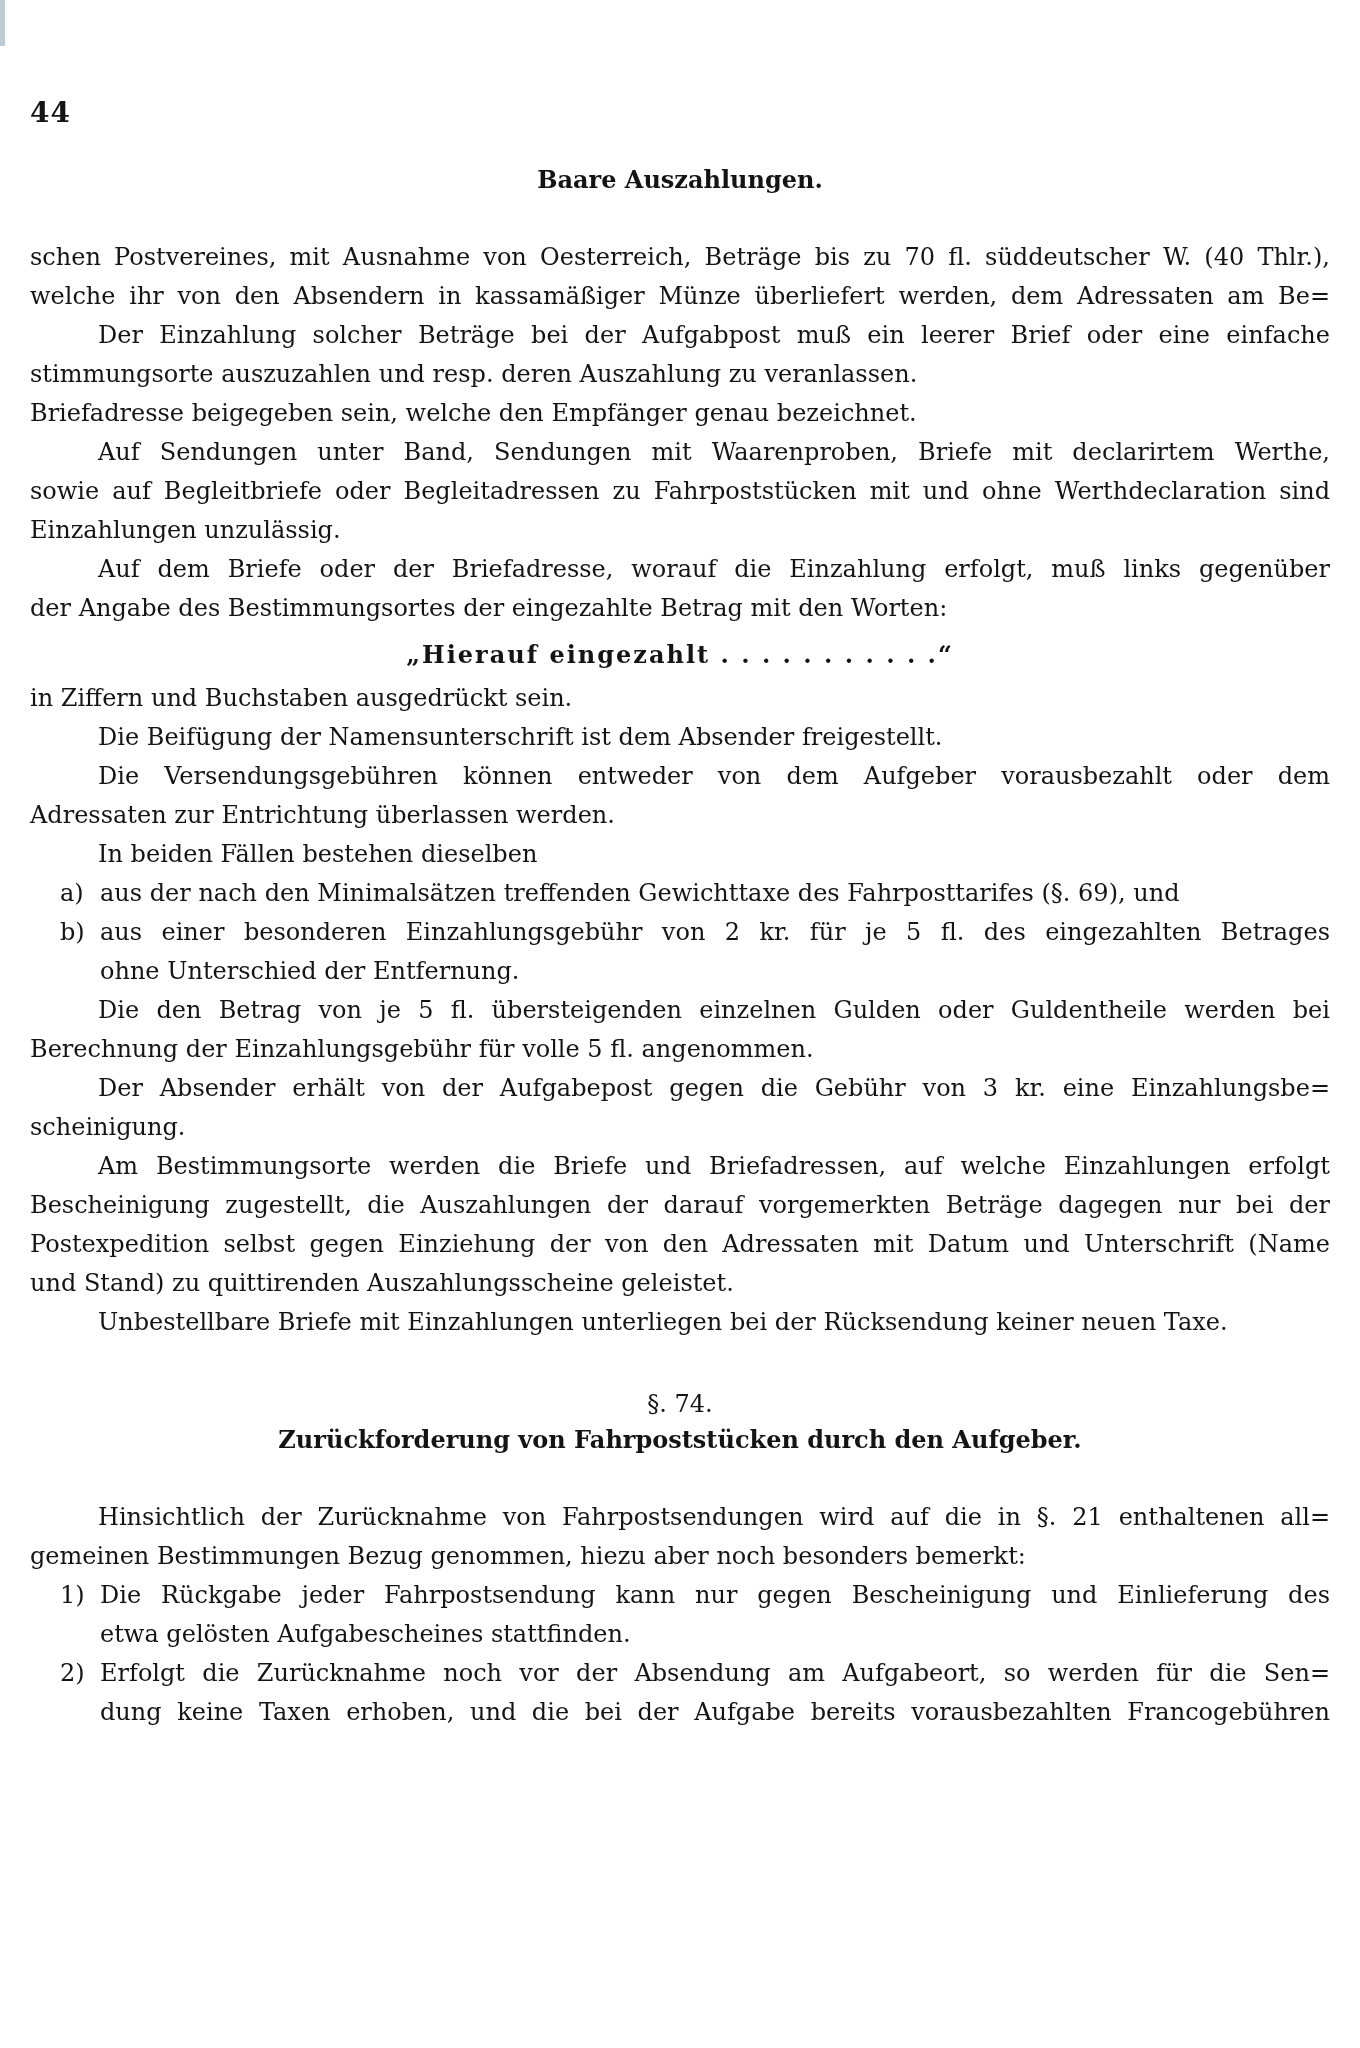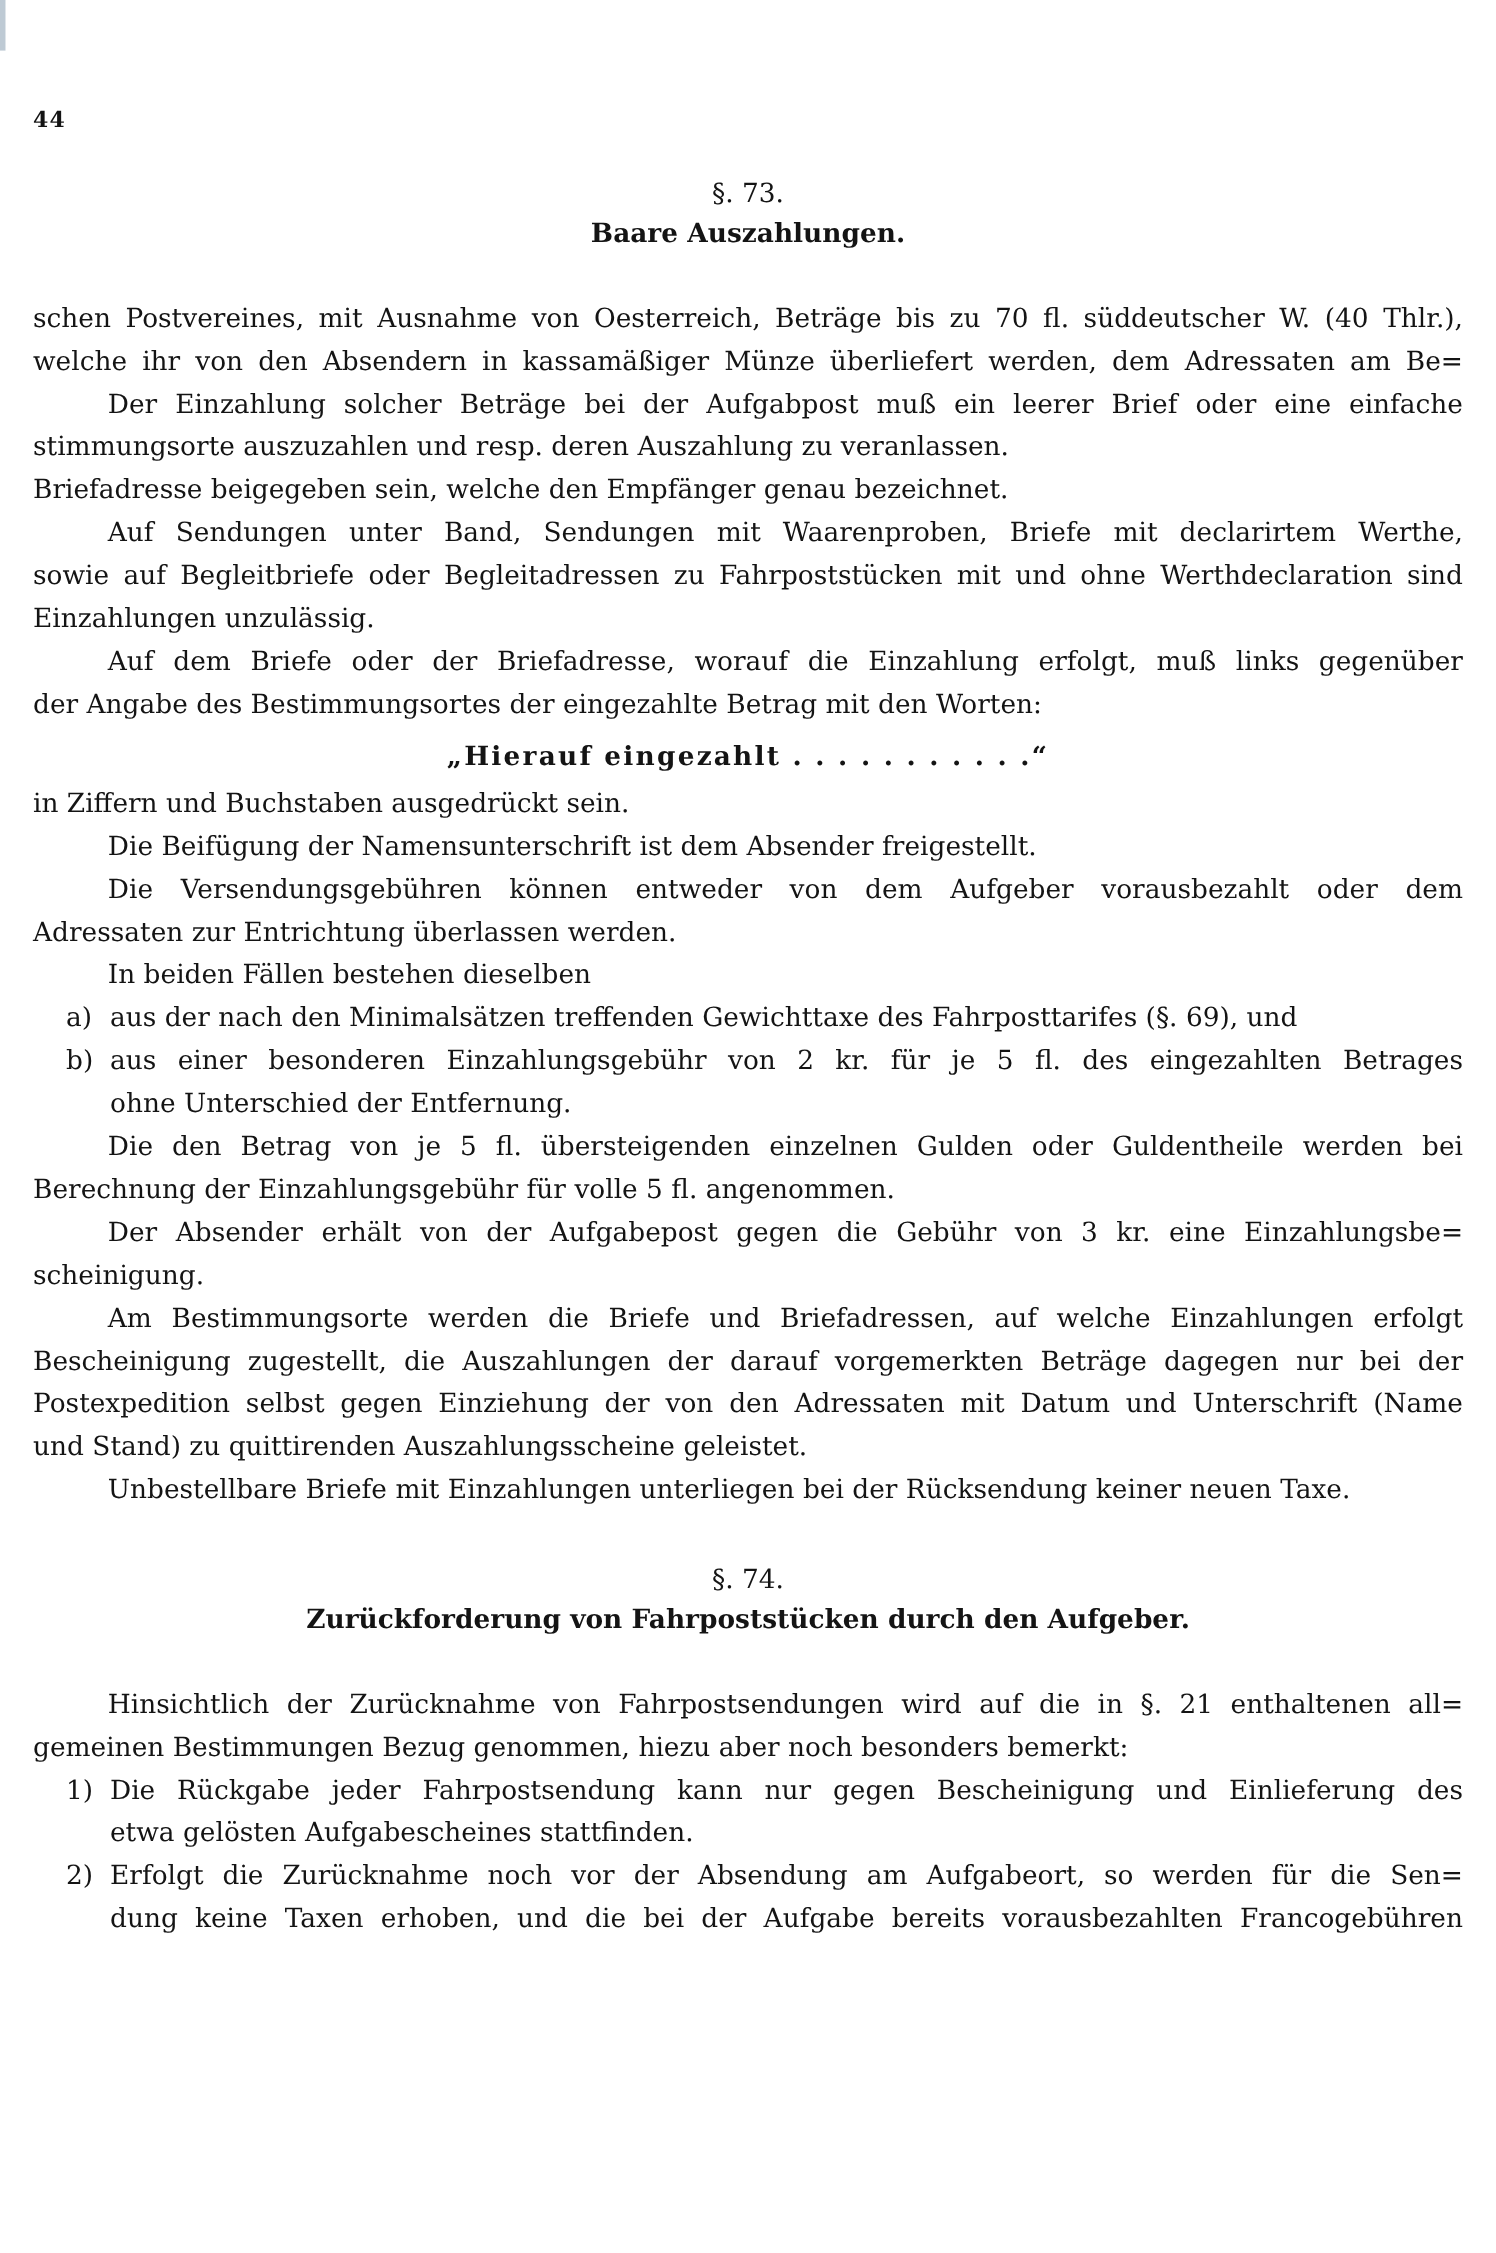--- a/index.html
+++ b/index.html
@@ -10,21 +10,21 @@
     color:#141414;
     font-family:"DejaVu Serif", serif;
     overflow:hidden;
   }
   .scan-artifact {
     position:absolute; left:0; top:0; width:5px; height:46px;
     background:#aebdc9; opacity:.8;
   }
   .page-number {
     position:absolute; left:30px; top:96px;
-    font-size:20px; font-weight:bold; letter-spacing:1px;
+    font-size:28px; font-weight:bold; letter-spacing:1px;
   }
   .content {
     position:absolute; left:30px; top:160px; width:1300px;
   }
   .section + .section { margin-top:46px; }
   .sec-number {
     text-align:center; font-size:24px; line-height:32px;
   }
   .sec-title {
     text-align:center; font-size:24px; line-height:32px;
@@ -50,21 +50,20 @@
   }
 </style>
 </head>
 <body>
 
 <div class="page">
   <div class="scan-artifact"></div>
   <div class="page-number">44</div>
   <div class="content" id="content">
       <div class="section">
-        <div class="sec-number">§. 73.</div>
         <div class="sec-title">Baare Auszahlungen.</div>
         <div class="sec-body">
           <div class="line">schen Postvereines, mit Ausnahme von Oesterreich, Beträge bis zu 70 fl. süddeutscher W. (40 Thlr.),</div>
           <div class="line">welche ihr von den Absendern in kassamäßiger Münze überliefert werden, dem Adressaten am Be=</div>
           <div class="line first">Der Einzahlung solcher Beträge bei der Aufgabpost muß ein leerer Brief oder eine einfache</div>
           <div class="line last">stimmungsorte auszuzahlen und resp. deren Auszahlung zu veranlassen.</div>
           <div class="line last">Briefadresse beigegeben sein, welche den Empfänger genau bezeichnet.</div>
           <div class="line first">Auf Sendungen unter Band, Sendungen mit Waarenproben, Briefe mit declarirtem Werthe,</div>
           <div class="line">sowie auf Begleitbriefe oder Begleitadressen zu Fahrpoststücken mit und ohne Werthdeclaration sind</div>
           <div class="line last">Einzahlungen unzulässig.</div>

